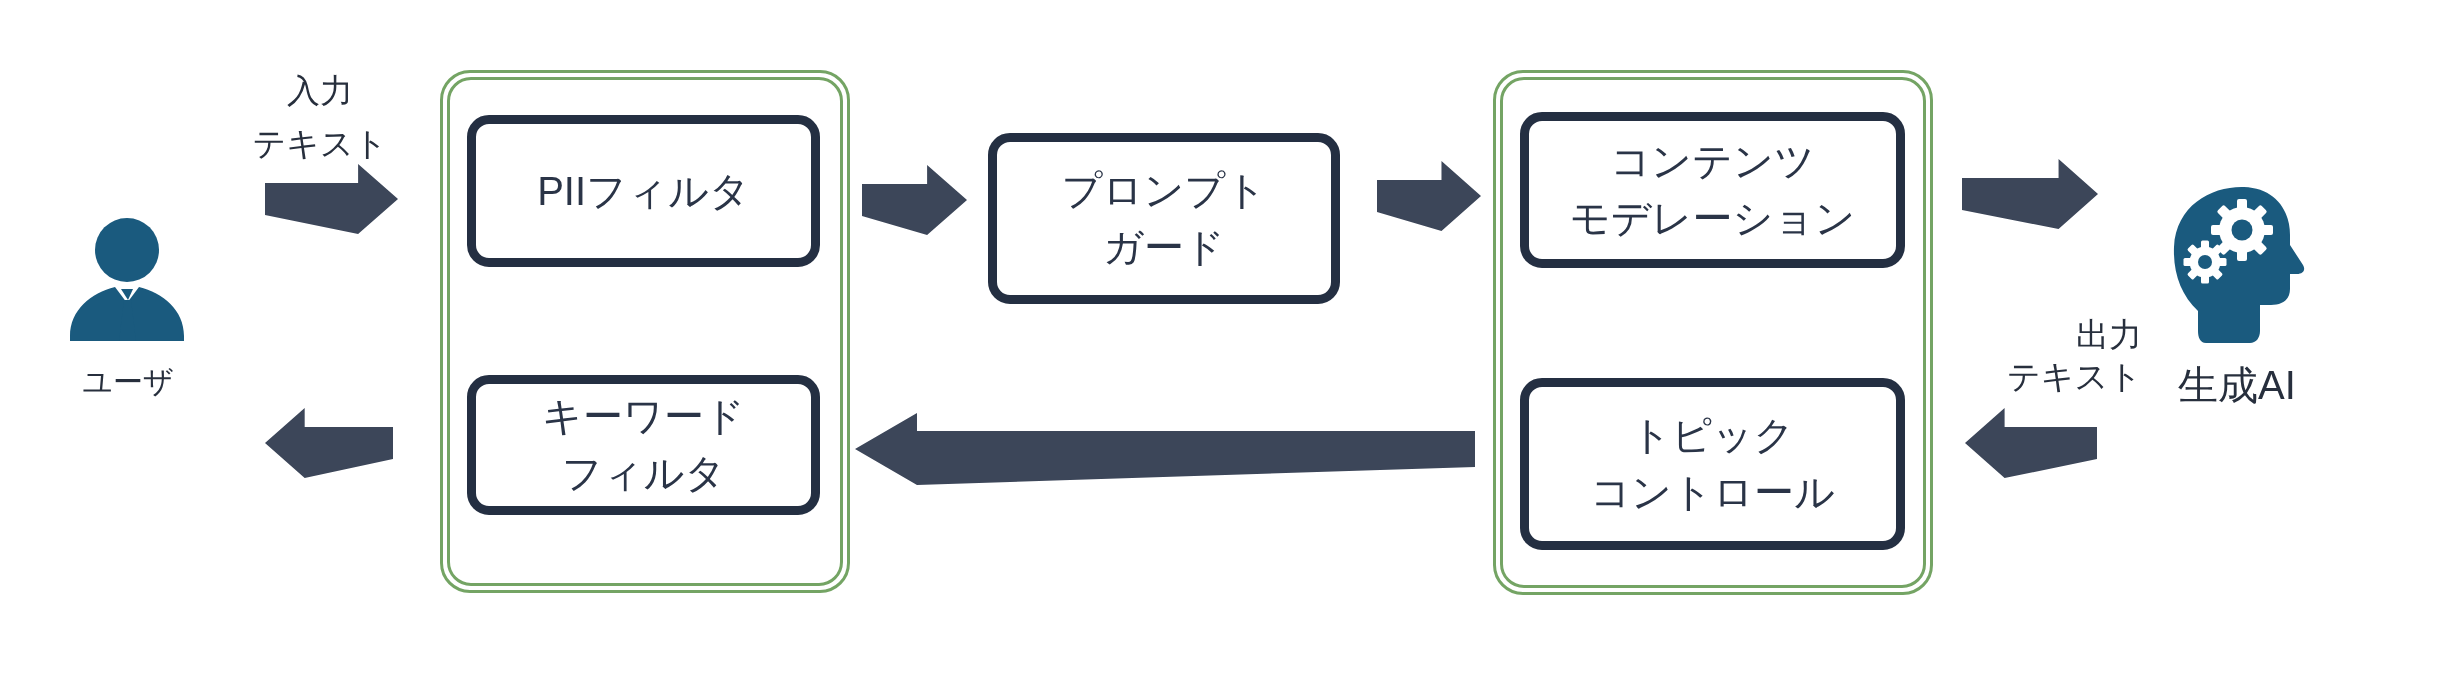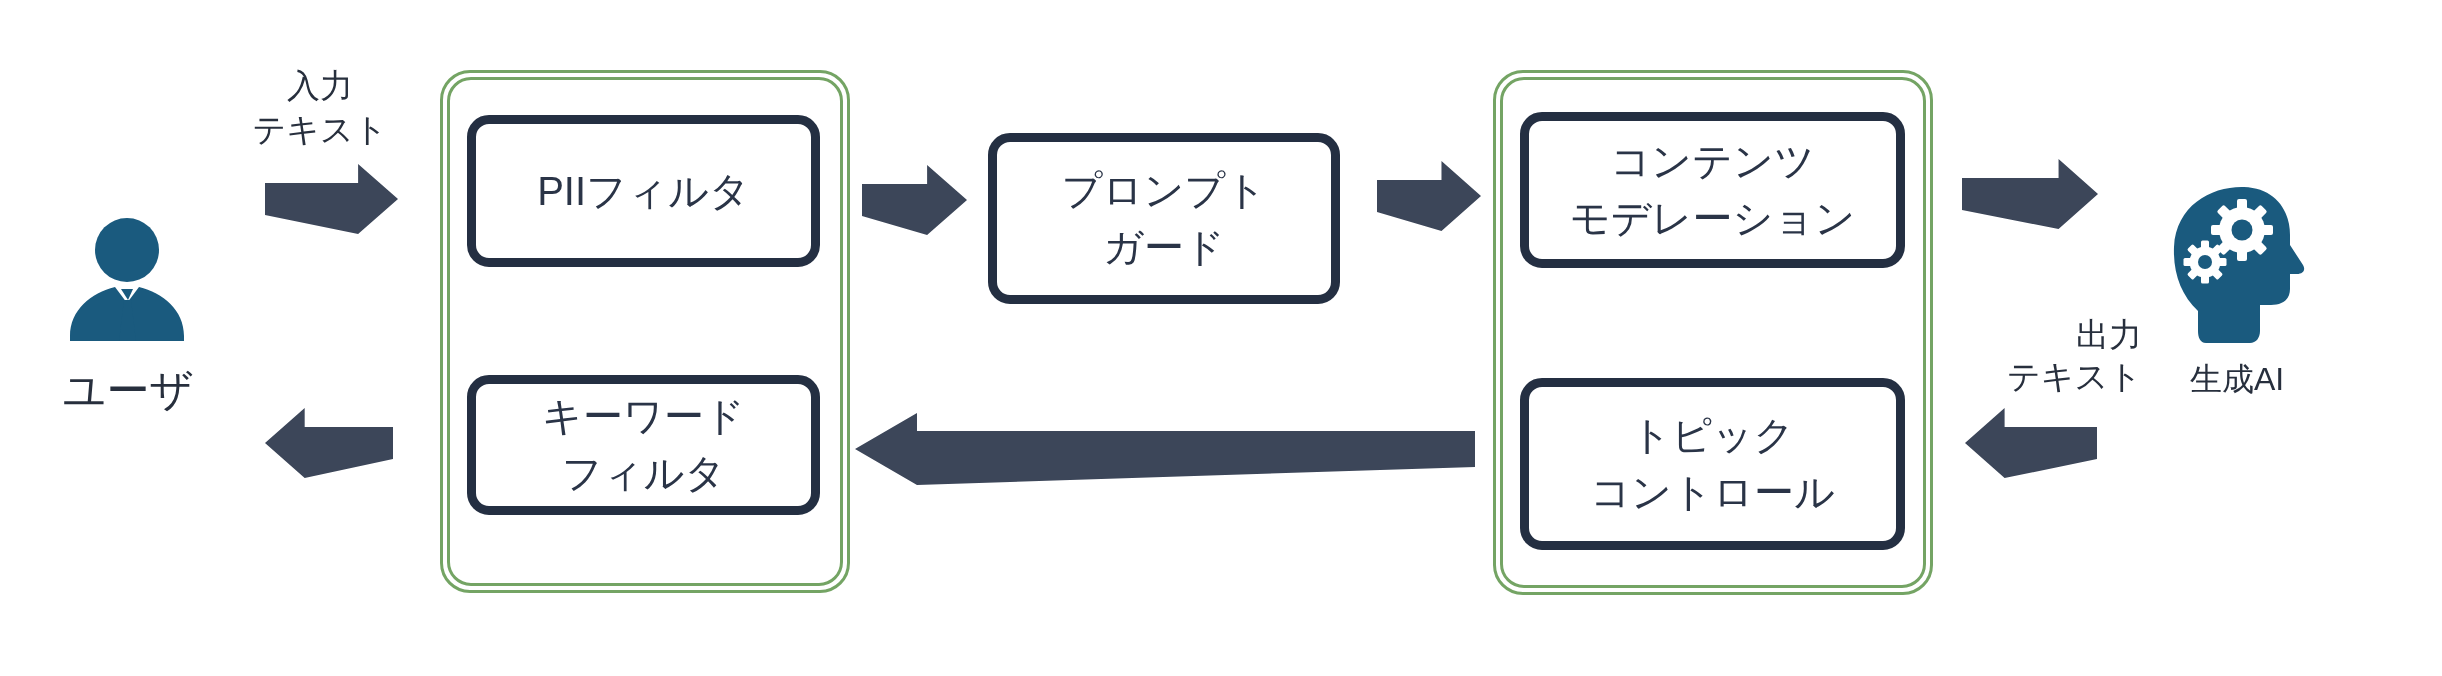--- a/index.html
+++ b/index.html
@@ -44,23 +44,23 @@
     position: absolute;
     background: var(--arrow, #3C4659);
   }
 
   .lbl {
     position: absolute;
     color: var(--label-text, #272F3D);
     text-align: center;
     white-space: pre-line;
   }
-  .lbl-small { font-size: 33px; line-height: 44px; }
-  .lbl-user  { font-size: 43px; }
-  .lbl-ai    { font-size: 32px; }
+  .lbl-small { font-size: 33px; line-height: 53px; }
+  .lbl-user  { font-size: 30px; }
+  .lbl-ai    { font-size: 40px; }
 
   .icon { position: absolute; }
   .icon svg { display: block; width: 100%; height: 100%; }
 </style>
 </head>
 <body>
 
 <div class="canvas">
 
   <div class="icon" style="left:70px; top:216px; width:120px; height:125px;">

